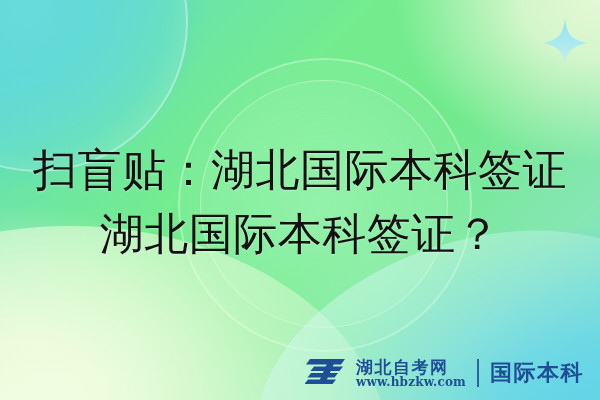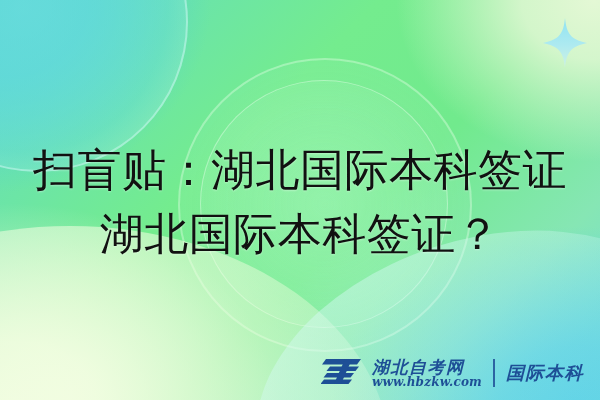--- a/index.html
+++ b/index.html
@@ -108,21 +108,20 @@
   }
 
   
   #watermark {
     position: absolute;
     right: 16px;
     bottom: 9px;
     display: flex;
     align-items: center;
     gap: 9px;
-    font-style: italic;
   }
   #logo-mark { flex: 0 0 auto; }
   #brand-text {
     display: flex;
     flex-direction: column;
     align-items: flex-start;
     line-height: 1;
   }
   #brand-name {
     font-size: 17px;
@@ -139,21 +138,21 @@
     letter-spacing: 0.2px;
   }
   #brand-divider {
     width: 2px;
     height: 28px;
     background: #1e4f96;
     opacity: 0.85;
     margin: 0 2px;
   }
   #brand-sub {
-    font-size: 18px;
+    font-size: 22px;
     font-weight: 700;
     color: #1e4f96;
     letter-spacing: 1.5px;
   }
 </style>
 </head>
 <body>
 
 <div id="banner">
 

